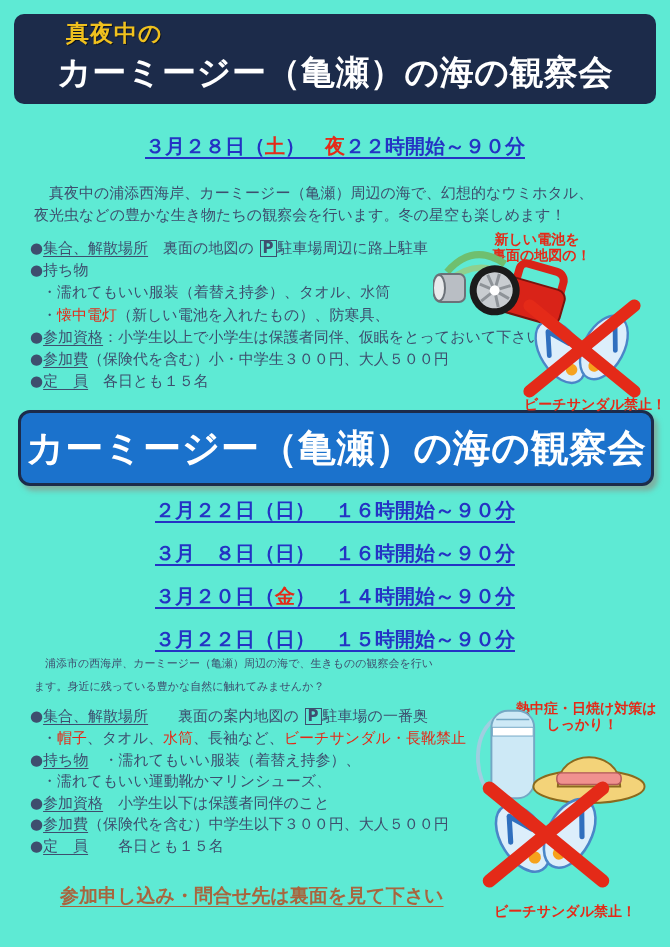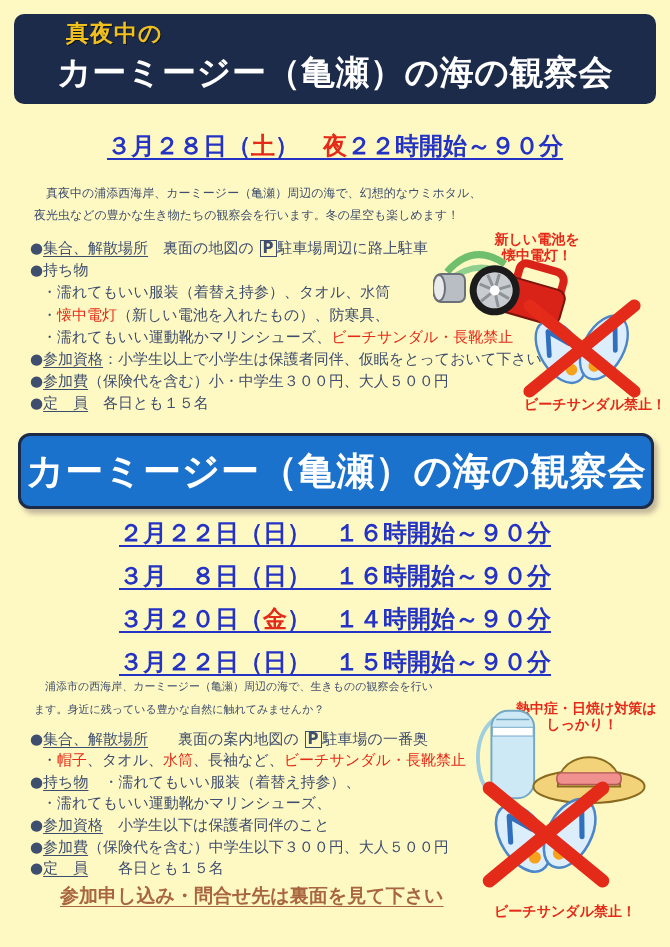--- a/index.html
+++ b/index.html
@@ -1,30 +1,30 @@
 <!DOCTYPE html>
 <html><head>
 <meta charset="utf-8">
 <style>
   * { margin:0; padding:0; box-sizing:border-box; }
   body { background:#ffffff; font-family:"DejaVu Sans", sans-serif; }
-  .page{ position:relative; width:670px; height:947px; background:#fef9c3; overflow:hidden; }
+  .page{ position:relative; width:670px; height:947px; background:#5eead4; overflow:hidden; }
 
   
   .h1box{ margin:14px 14px 0 14px; height:90px; background:#1c2b4a; border-radius:10px; padding-top:5px; }
   .h1over{ margin-left:52px; font-size:23px; font-weight:bold; color:#f0c11e; line-height:28px; letter-spacing:1px; text-shadow:1px 1px 0 rgba(0,0,0,.55); }
   .h1title{ text-align:center; font-size:34px; font-weight:bold; color:#ffffff; line-height:50px; letter-spacing:0.5px; }
 
   
-  .dl{ text-align:center; font-size:24px; font-weight:bold; color:#2433c4; line-height:30px; text-decoration:underline; text-underline-offset:4px; white-space:nowrap; }
+  .dl{ text-align:center; font-size:20px; font-weight:bold; color:#2433c4; line-height:30px; text-decoration:underline; text-underline-offset:4px; white-space:nowrap; }
   .dl1{ margin-top:27px; }
   .rd{ color:#e42a18; }
 
   
-  .intro{ margin:21px 30px 0 34px; font-size:12px; line-height:22px; color:#3e4e6e; white-space:nowrap; }
+  .intro{ margin:21px 30px 0 34px; font-size:15px; line-height:22px; color:#3e4e6e; white-space:nowrap; }
   .intro2{ margin:-2px 30px 0 34px; font-size:11px; line-height:23px; color:#3e4e6e; white-space:nowrap; }
 
   
   .list{ margin:11px 0 0 30px; font-size:15px; line-height:22.2px; color:#3e4e6e; }
   .list2{ margin:8px 0 0 30px; line-height:21.6px; }
   .li{ white-space:nowrap; }
   .ind{ padding-left:12px; }
   .u{ text-decoration:underline; text-underline-offset:3px; }
   .red{ color:#e42a18; }
   .pbox{ display:inline-block; border:1.5px solid #3e4e6e; padding:0 2px; line-height:15px; font-weight:bold; margin:0 1px; }
@@ -56,21 +56,20 @@
 
   <div class="dl dl1"><span>３月２８日（</span><span class="rd">土</span><span>）　</span><span class="rd">夜</span><span>２２時開始～９０分</span></div>
 
   <p class="intro"><span>　真夜中の浦添西海岸、カーミージー（亀瀬）周辺の海で、幻想的なウミホタル、</span><br><span>夜光虫などの豊かな生き物たちの観察会を行います。冬の星空も楽しめます！</span></p>
 
   <div class="list">
     <div class="li"><span>●</span><span class="u">集合、解散場所</span><span>　裏面の地図の </span><span class="pbox">P</span><span>駐車場周辺に路上駐車</span></div>
     <div class="li"><span>●</span><span>持ち物</span></div>
     <div class="li ind"><span>・</span><span>濡れてもいい服装（着替え持参）、タオル、水筒</span></div>
     <div class="li ind"><span>・</span><span class="red">懐中電灯</span><span>（新しい電池を入れたもの）、防寒具、</span></div>
-    <div class="li ind"><span>・</span><span>濡れてもいい運動靴かマリンシューズ、</span><span class="red">ビーチサンダル・長靴禁止</span></div>
     <div class="li"><span>●</span><span class="u">参加資格</span><span>：小学生以上で小学生は保護者同伴、仮眠をとっておいて下さい</span></div>
     <div class="li"><span>●</span><span class="u">参加費</span><span>（保険代を含む）小・中学生３００円、大人５００円</span></div>
     <div class="li"><span>●</span><span class="u">定　員</span><span>　各日とも１５名</span></div>
   </div>
 
   <div class="h2box">
     <div class="h2title">カーミージー（亀瀬）の海の観察会</div>
   </div>
 
   <div class="dates2">
@@ -85,21 +84,21 @@
   <div class="list list2">
     <div class="li"><span>●</span><span class="u">集合、解散場所</span><span>　　裏面の案内地図の </span><span class="pbox">P</span><span>駐車場の一番奥</span></div>
     <div class="li ind"><span>・</span><span class="red">帽子</span><span>、タオル、</span><span class="red">水筒</span><span>、長袖など、</span><span class="red">ビーチサンダル・長靴禁止</span></div>
     <div class="li"><span>●</span><span class="u">持ち物</span><span>　・濡れてもいい服装（着替え持参）、</span></div>
     <div class="li ind"><span>・</span><span>濡れてもいい運動靴かマリンシューズ、</span></div>
     <div class="li"><span>●</span><span class="u">参加資格</span><span>　小学生以下は保護者同伴のこと</span></div>
     <div class="li"><span>●</span><span class="u">参加費</span><span>（保険代を含む）中学生以下３００円、大人５００円</span></div>
     <div class="li"><span>●</span><span class="u">定　員</span><span>　　各日とも１５名</span></div>
   </div>
 
-  <div class="abs small-red" style="left:492px; top:231px; width:90px;"><span>新しい電池を</span><br><span>懐中電灯！</span></div>
+  <div class="abs small-red" style="left:492px; top:231px; width:90px;"><span>新しい電池を</span><br><span>裏面の地図の！</span></div>
 
   <svg class="abs" style="left:433px; top:238px;" width="78" height="72" viewBox="0 0 78 72">
     <path d="M14 34 Q40 4 72 26" stroke="#6fbf6f" stroke-width="7" fill="none"></path>
     <path d="M14 44 Q42 20 72 36" stroke="#8fd08f" stroke-width="6" fill="none"></path>
     <rect x="2" y="36" width="30" height="28" rx="6" fill="#b9bec4" stroke="#6b7178" stroke-width="2"></rect>
     <ellipse cx="6" cy="50" rx="6" ry="13" fill="#e8eaec" stroke="#6b7178" stroke-width="2"></ellipse>
   </svg>
 
   <svg class="abs" style="left:465px; top:248px;" width="115" height="90" viewBox="0 0 115 90">
     <g transform="rotate(16 57 45)">

